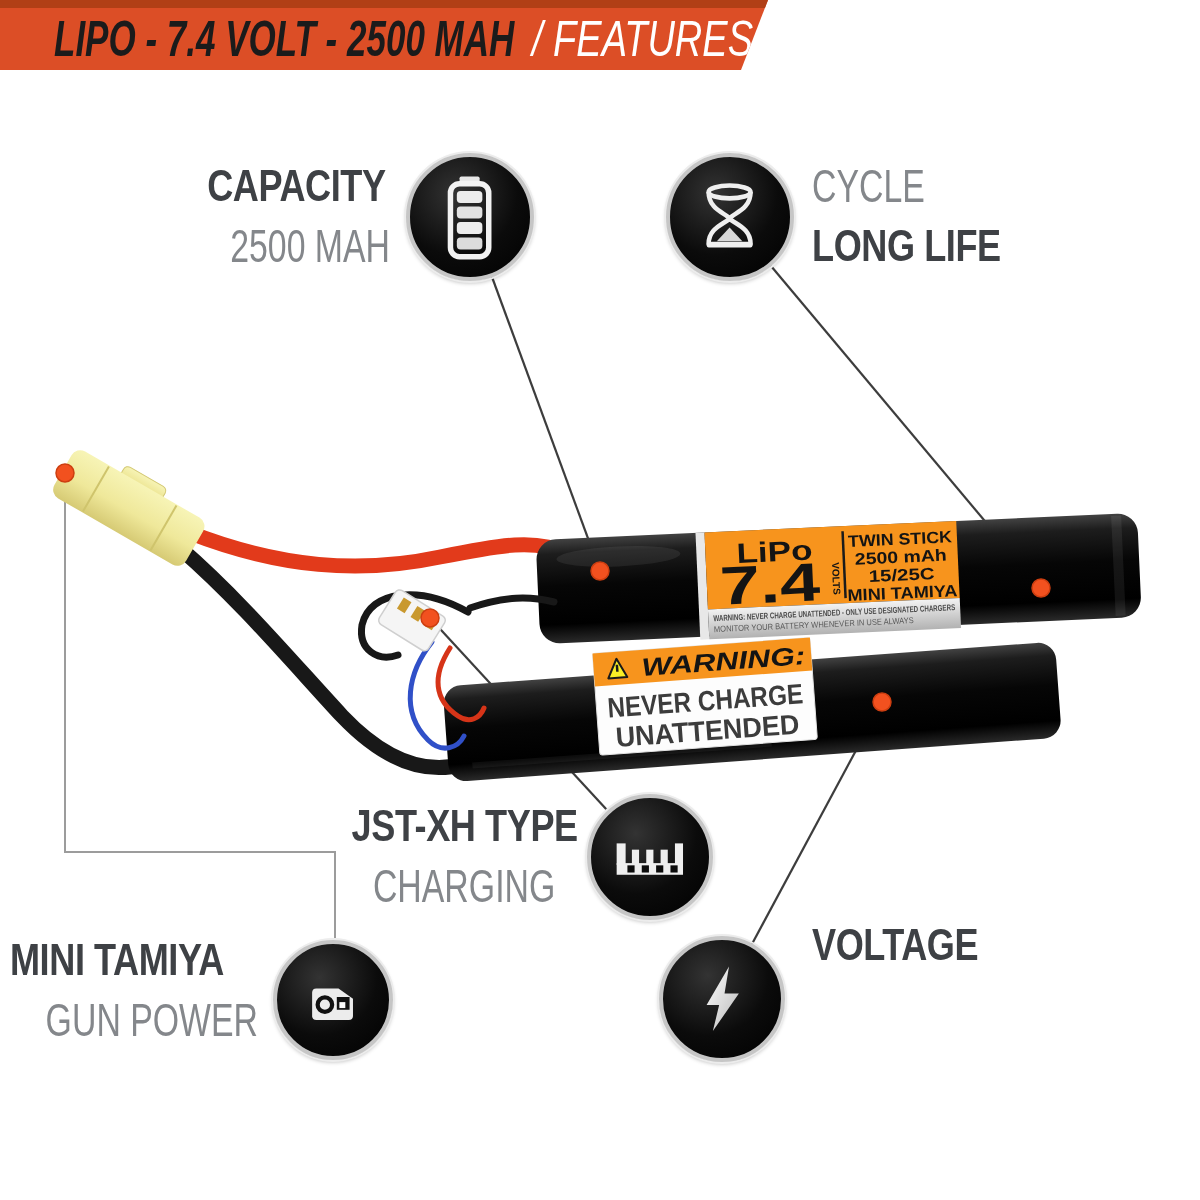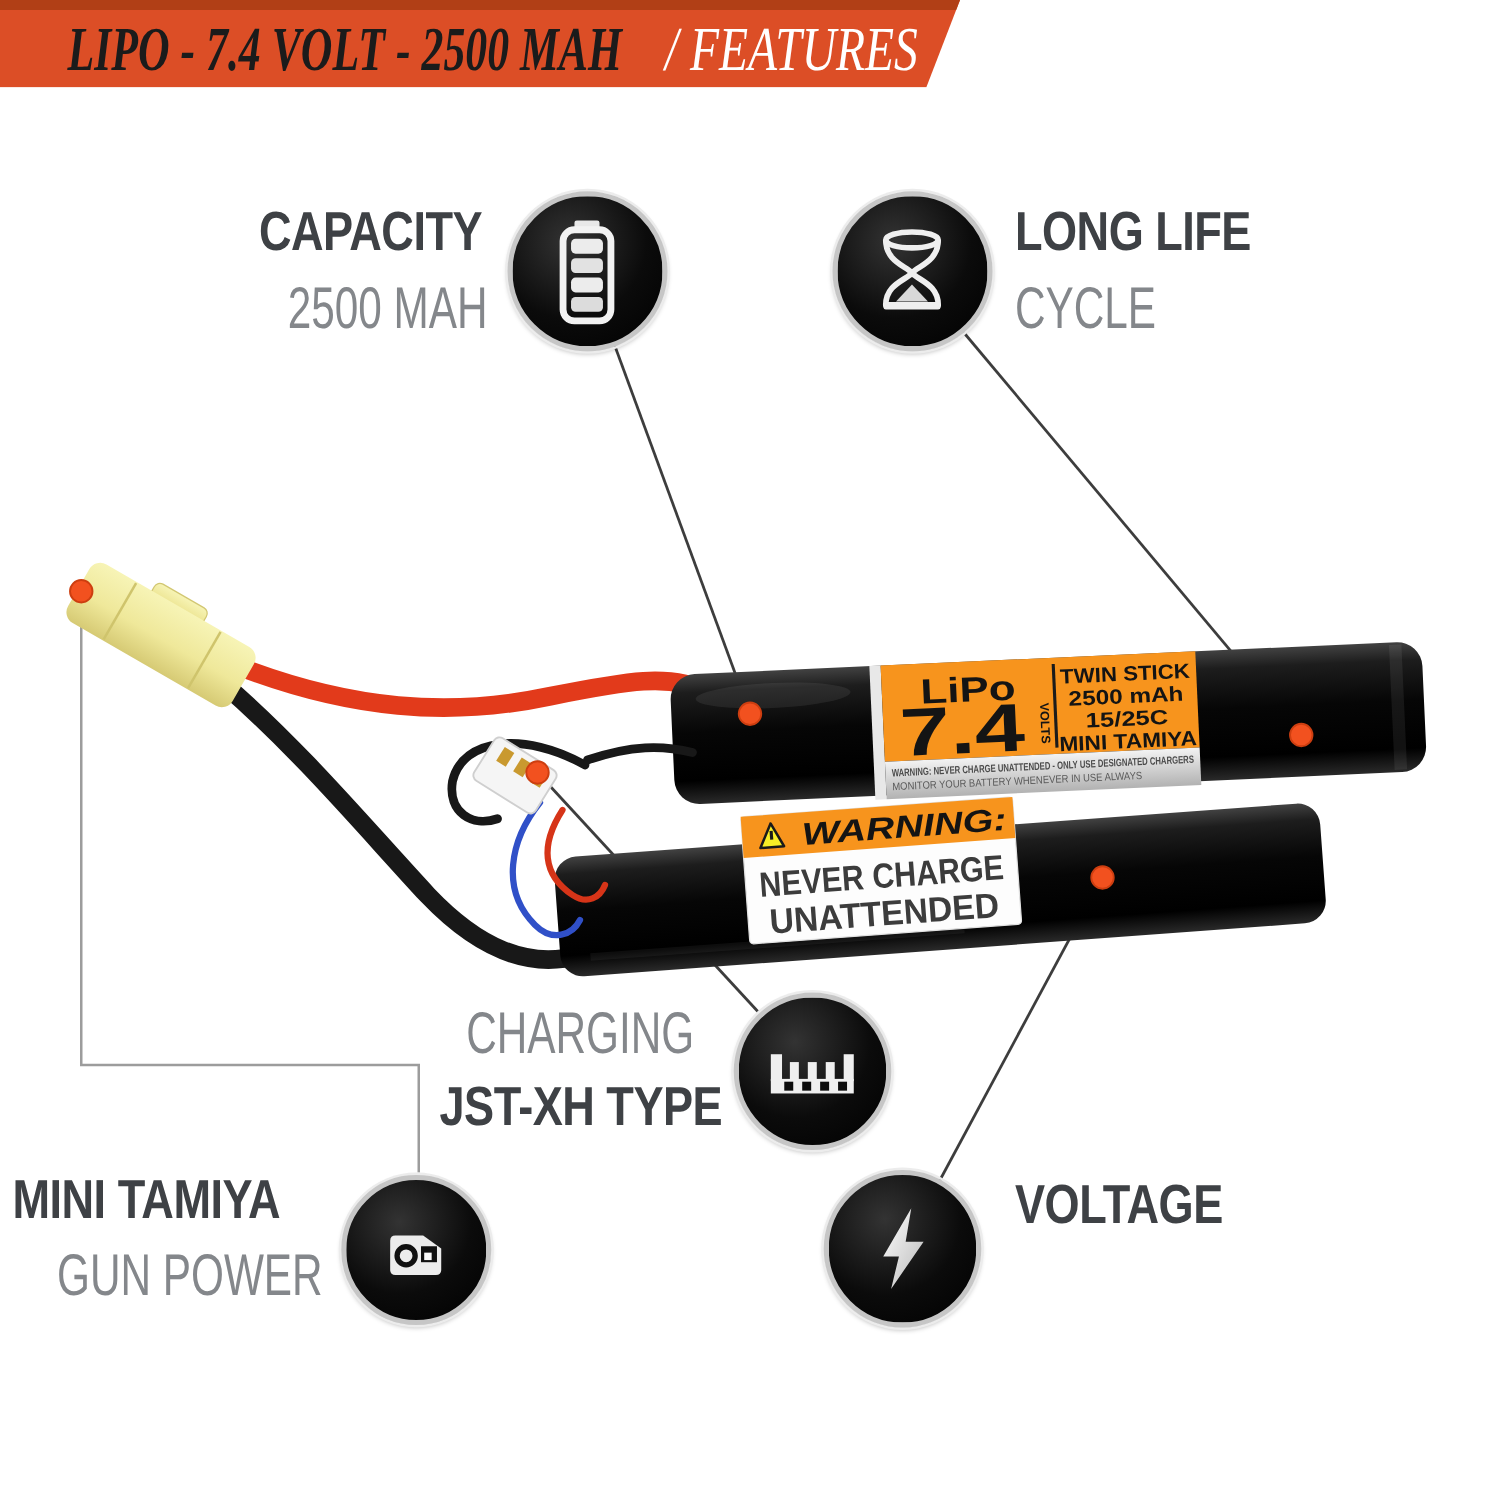--- a/index.html
+++ b/index.html
@@ -1,20 +1,20 @@
 <!DOCTYPE html>
 <html><head>
 <meta charset="utf-8">
 <style>
   html,body{margin:0;padding:0;background:#fff;}
   #stage{position:relative;width:1200px;height:1200px;background:#fff;overflow:hidden;
          font-family:"Liberation Sans",sans-serif;}
   
   #banner{position:absolute;top:0;left:0;width:770px;height:70px;background:#dc4e26;
-          clip-path:polygon(0 0,768px 0,741px 100%,0 100%);font-family:Liberation Serif, serif;}
+          clip-path:polygon(0 0,768px 0,741px 100%,0 100%);}
   #banner .topstrip{position:absolute;top:0;left:0;width:100%;height:8px;background:#b13f16;}
   #banner .txt{position:absolute;top:8px;left:54px;height:62px;display:flex;align-items:center;white-space:nowrap;}
   .banner-main{display:inline-block;font-style:italic;font-weight:700;font-size:50px;color:#1b1b1b;
                transform:scaleX(.70);transform-origin:left center;letter-spacing:0;}
   .banner-wrap1{width:478px;overflow:visible;}
   .banner-tag{display:inline-block;font-style:italic;font-weight:400;font-size:50px;color:#fff;
               transform:scaleX(.76);transform-origin:left center;}
   
   .feat{position:absolute;white-space:nowrap;z-index:4;}
   .feat .line{line-height:60px;height:60px;}
@@ -143,35 +143,35 @@
       <span class="banner-tag">/ FEATURES</span>
     </div>
   </div>
 
   <div class="feat right" style="top:156px;right:810px">
     <div class="line"><span class="f-title">CAPACITY</span></div>
     <div class="line"><span class="f-sub">2500 MAH</span></div>
   </div>
 
   <div class="feat left" style="top:156px;left:812px">
+    <div class="line"><span class="f-sub">CYCLE</span></div>
     <div class="line"><span class="f-title">LONG LIFE</span></div>
-    <div class="line"><span class="f-sub">CYCLE</span></div>
   </div>
 
   <div class="feat right" style="top:796px;right:622px">
+    <div class="line"><span class="f-title">JST-XH TYPE</span></div>
     <div class="line"><span class="f-sub">CHARGING</span></div>
-    <div class="line"><span class="f-title">JST-XH TYPE</span></div>
   </div>
 
   <div class="feat right" style="top:930px;right:942px">
     <div class="line"><span class="f-title">MINI TAMIYA</span></div>
     <div class="line"><span class="f-sub">GUN POWER</span></div>
   </div>
 
-  <div class="feat left" style="top:934px;left:812px">
+  <div class="feat left" style="top:915px;left:812px">
     <div class="line"><span class="f-title">VOLTAGE</span></div>
   </div>
 
   <div class="icon-circle" style="left:406px;top:153px;width:128px;height:128px">
     <svg viewBox="0 0 100 100">
       <rect x="39" y="6" width="22" height="9" rx="2" fill="#e8e8e8"></rect>
       <rect x="29" y="14" width="42" height="80" rx="10" fill="none" stroke="#f2f2f2" stroke-width="6"></rect>
       <rect x="36" y="22" width="28" height="13" rx="4" fill="#ececec"></rect>
       <rect x="36" y="39" width="28" height="13" rx="4" fill="#e2e2e2"></rect>
       <rect x="36" y="56" width="28" height="13" rx="4" fill="#ececec"></rect>

